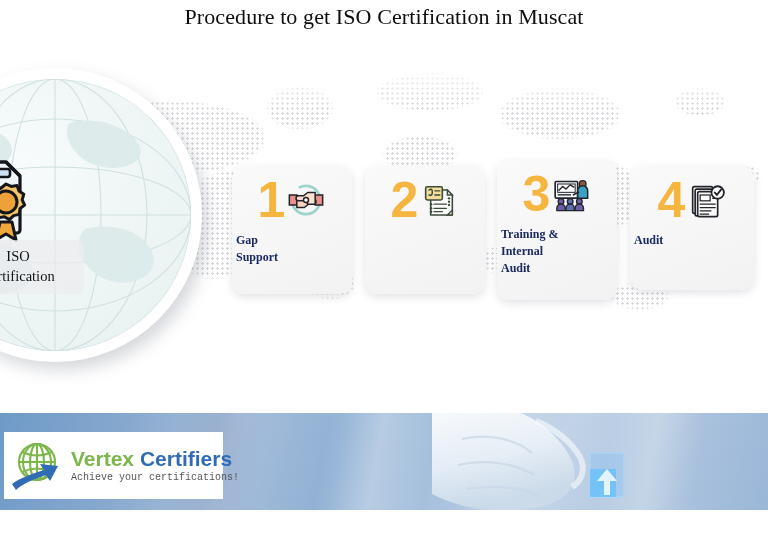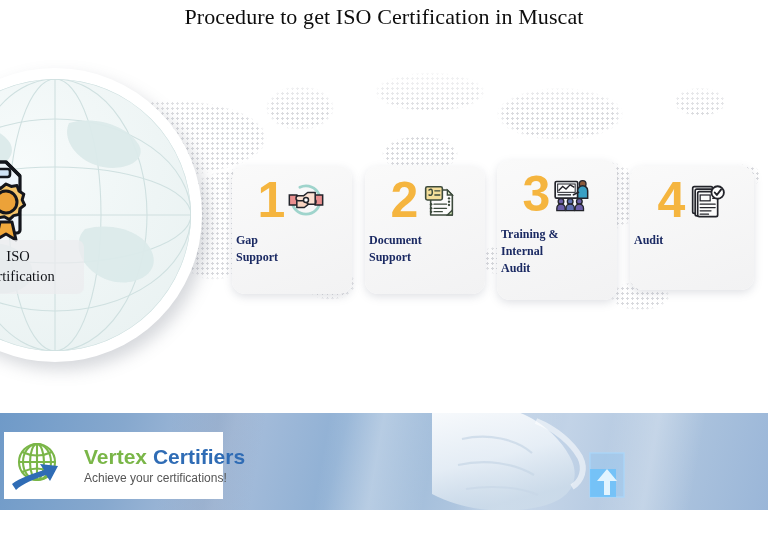--- a/index.html
+++ b/index.html
@@ -239,33 +239,33 @@
     width: 219px;
     height: 67px;
     background: #ffffff;
     z-index: 60;
     display: flex;
     align-items: center;
     padding-left: 6px;
     box-sizing: border-box;
   }
   .logo-mark { width: 58px; height: 52px; flex: 0 0 58px; }
-  .logo-text { margin-left: 16px; }
+  .logo-text { margin-left: 3px; }
   .logo-name {
     font-family: "Liberation Sans", sans-serif;
     font-size: 21px;
     font-weight: 700;
     line-height: 1.05;
     white-space: nowrap;
   }
   .logo-name .v { color: #7ab648; }
   .logo-name .c { color: #2f6cb5; }
   .logo-tag {
-    font-family: Liberation Sans, sans-serif;
-    font-size: 12px;
+    font-family: Liberation Mono, monospace;
+    font-size: 10px;
     color: #565656;
     margin-top: 2px;
     white-space: nowrap;
   }
   .bottom-white {
     position: absolute;
     left: 0; top: 510px;
     width: 768px; height: 33px;
     background: #ffffff;
     z-index: 55;
@@ -370,24 +370,20 @@
           <g fill="#3c4a3c">
             <circle cx="14.5" cy="29" r="1.5"></circle>
               <circle cx="14.5" cy="34" r="1.5"></circle>
               <circle cx="14.5" cy="38" r="1.5"></circle>
             <circle cx="36" cy="22" r="1.4"></circle>
               <circle cx="36" cy="26" r="1.4"></circle>
               <circle cx="36" cy="30" r="1.4"></circle>
           </g>
         </svg>
       </div>
-      <div class="card-label">
-        <div>Document</div>
-        <div>Support</div>
-      </div>
     </div>
 
     <div class="card" style="left:265px; top:0px; width:120px; height:140px;">
       <div class="card-top">
         <span class="card-num">3</span>
         <svg class="card-ico" viewBox="0 0 48 48">
           <rect x="5" y="9" width="27" height="20" rx="1.6" fill="#f4f7fa" stroke="#23242b" stroke-width="2"></rect>
           <rect x="8" y="12" width="21" height="10" fill="#ffffff" stroke="#23242b" stroke-width="1.2"></rect>
           <polyline points="9,20 14,15 18,18 23,13 28,16" fill="none" stroke="#23242b" stroke-width="1.6"></polyline>
           <line x1="8" y1="25" x2="24" y2="25" stroke="#23242b" stroke-width="1.6"></line>

